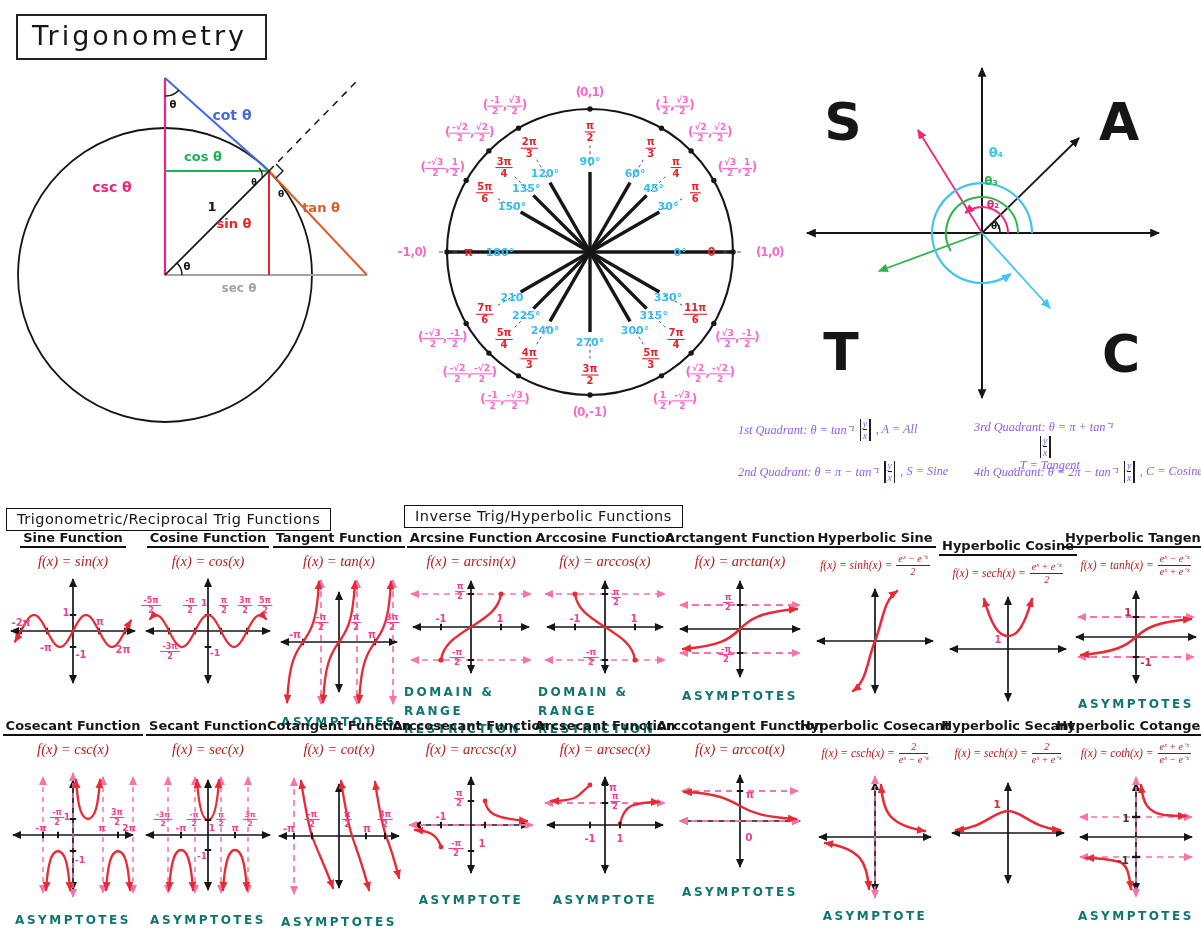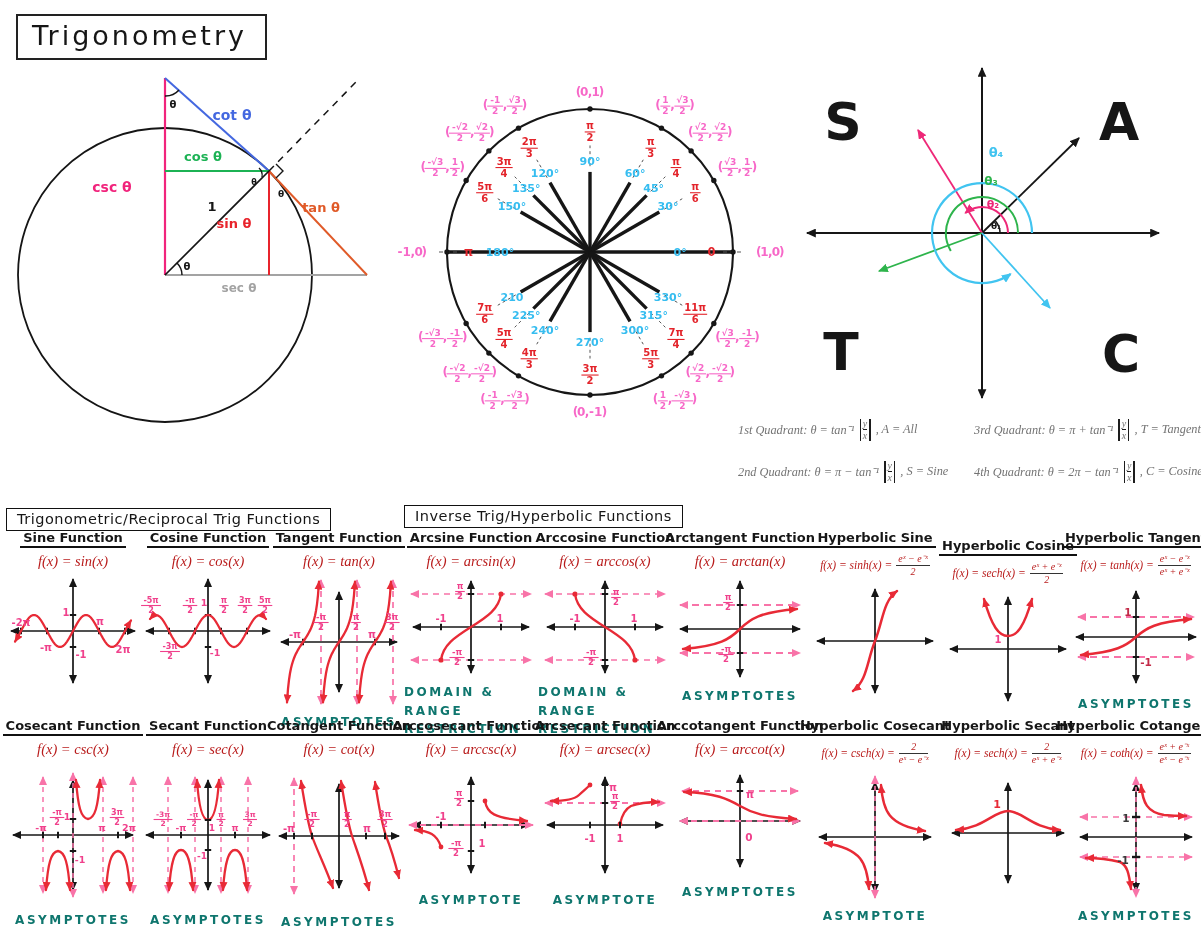--- a/index.html
+++ b/index.html
@@ -5,21 +5,21 @@
   html,body{margin:0;padding:0;background:#fff;}
   #sheet{position:relative;width:1201px;height:931px;background:#ffffff;overflow:hidden;
          font-family:"DejaVu Sans",sans-serif;color:#161616;}
   #title-box{position:absolute;left:16px;top:14px;border:2px solid #222;padding:4px 18px 7px 14px;
              font-size:27px;letter-spacing:3px;font-weight:500;text-align:center;}
   svg text{font-family:"DejaVu Sans",sans-serif;}
   .sec-header{position:absolute;border:1.7px solid #111;padding:2px 10px 3px;font-size:14.5px;
               font-weight:400;letter-spacing:.5px;white-space:nowrap;background:#fff;}
   #quads{position:absolute;left:738px;top:418px;width:463px;height:90px;}
   .quad{position:absolute;display:flex;align-items:center;font-family:"Liberation Serif",serif;
-        font-style:italic;font-size:12.3px;color:#737373;white-space:pre;}
+        font-style:italic;font-size:12.3px;color:#8b5cf6;white-space:pre;}
   .absf{display:inline-flex;align-items:center;margin:0 2px;}
   .vbar{width:1.3px;background:#1d1d1d;height:22px;}
   .stack{display:inline-flex;flex-direction:column;text-align:center;font-size:10px;line-height:1.1;padding:0 2px;}
   .stack .n{border-bottom:1px solid #1d1d1d;}
   .card{position:absolute;display:flex;flex-direction:column;align-items:center;}
   .card-title{font-size:13px;font-weight:700;border-bottom:2px solid #111;padding:0 3px 1px;white-space:nowrap;}
   .card-formula{font-family:"Liberation Serif",serif;font-style:italic;font-size:14.5px;color:#b91c1c;
                 margin-top:2px;white-space:nowrap;display:flex;align-items:center;height:22px;}
   .card-formula.small{font-size:11.5px;height:30px;}
   .hfrac{display:inline-flex;flex-direction:column;text-align:center;font-size:10px;margin-left:4px;line-height:1.15;}
@@ -333,21 +333,21 @@
     <text x="46" y="318" font-size="52" font-weight="700" text-anchor="middle" fill="#161616">T</text>
     <text x="326" y="320" font-size="52" font-weight="700" text-anchor="middle" fill="#161616">C</text>
   <text x="201" y="177" font-size="9" font-weight="700" text-anchor="middle" fill="#161616">θ₁</text>
       <text x="198" y="156" font-size="11" font-weight="700" text-anchor="middle" fill="#ee2878">θ₂</text>
       <text x="196" y="133" font-size="12" font-weight="700" text-anchor="middle" fill="#2eb44c">θ₃</text>
       <text x="201" y="105" font-size="13" font-weight="700" text-anchor="middle" fill="#41c4f0">θ₄</text>
     </svg>
 
   <div id="quads">
       <div class="quad" style="left: 0px; top: 0px;"><span>1st Quadrant: θ = tan⁻¹ </span><span class="absf"><span class="vbar"></span><span class="stack"><span class="n">y</span><span>x</span></span><span class="vbar"></span></span><span> , A = All</span></div>
-      <div class="quad" style="left: 236px; top: 0px;"><span>3rd Quadrant: θ = π + tan⁻¹ </span><span class="absf"><span class="vbar"></span><span class="stack"><span class="n">y</span><span>x</span></span><span class="vbar"></span></span><span> , T = Tangent</span></div>
+      <div class="quad" style="left: 236px; top: 0px; flex-direction: column;"><span>3rd Quadrant: θ = π + tan⁻¹ </span><span class="absf"><span class="vbar"></span><span class="stack"><span class="n">y</span><span>x</span></span><span class="vbar"></span></span><span> , T = Tangent</span></div>
       <div class="quad" style="left: 0px; top: 42px;"><span>2nd Quadrant: θ = π − tan⁻¹ </span><span class="absf"><span class="vbar"></span><span class="stack"><span class="n">y</span><span>x</span></span><span class="vbar"></span></span><span> , S = Sine</span></div>
       <div class="quad" style="left: 236px; top: 42px;"><span>4th Quadrant: θ = 2π − tan⁻¹ </span><span class="absf"><span class="vbar"></span><span class="stack"><span class="n">y</span><span>x</span></span><span class="vbar"></span></span><span> , C = Cosine</span></div>
     </div>
 
   <div class="sec-header" style="left:6px;top:508px;">Trigonometric/Reciprocal Trig Functions</div>
   <div class="sec-header" style="left:404px;top:505px;">Inverse Trig/Hyperbolic Functions</div>
 
   <div id="cards">
       <div class="card" style="left: 6px; top: 530px; width: 134px;">
         <div class="card-title">Sine Function</div>

